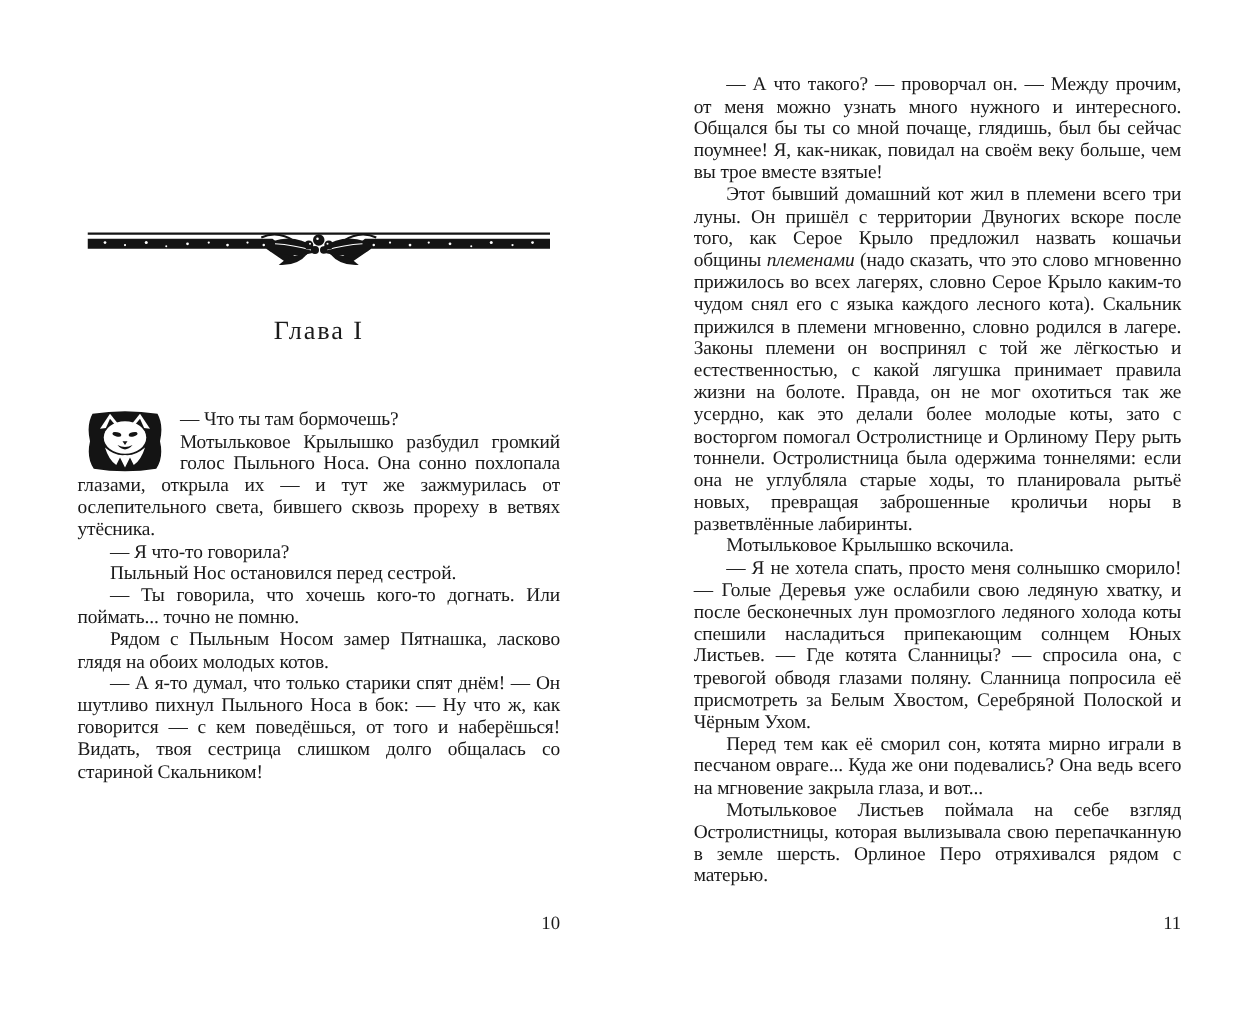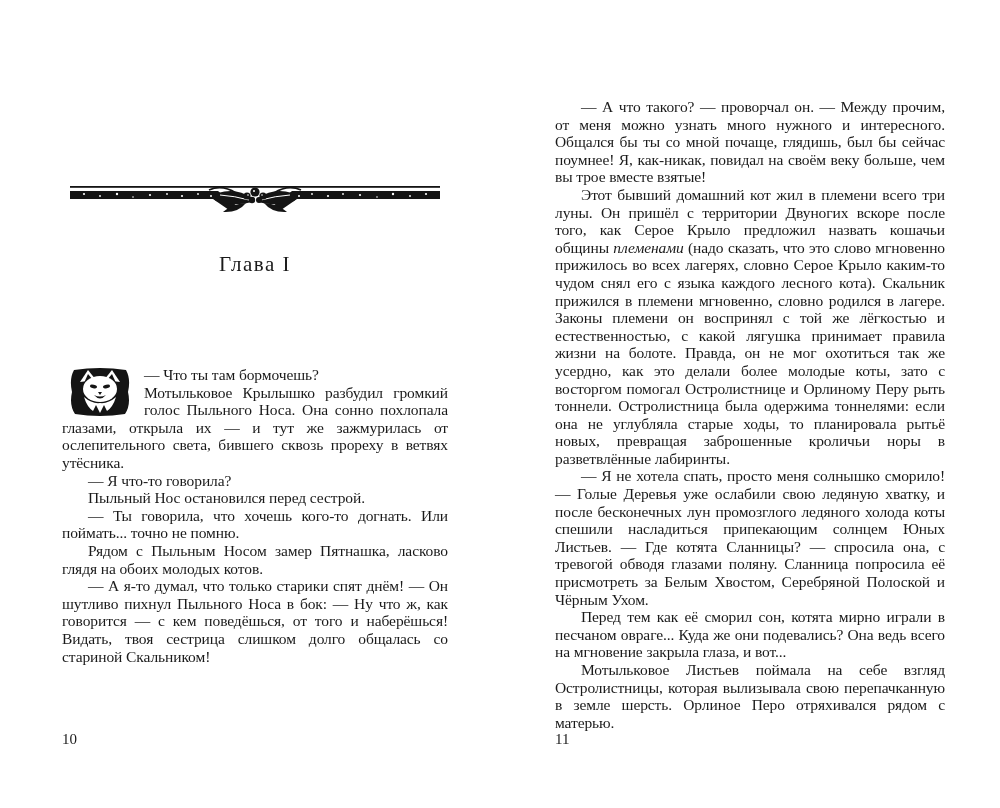--- a/index.html
+++ b/index.html
@@ -9,37 +9,37 @@
     overflow:hidden;
   }
   .page{position:absolute;top:0;height:808px;}
   .page-left{left:62px;width:386px;}
   .page-right{left:555px;width:390px;}
   .headpiece{position:absolute;top:183px;left:8px;width:370px;height:32px;}
   .chapter-title{
     position:absolute;top:252px;left:0;width:100%;
     text-align:center;font-weight:normal;font-size:21px;letter-spacing:1.5px;
   }
-  .page-text{position:absolute;left:0;margin-top:39px;}
+  .page-text{position:absolute;left:0;}
   .page-left .page-text{top:327px;width:386px;}
   .page-right .page-text{top:59px;width:390px;}
   .page-text p{
     margin:0;font-size:15.5px;line-height:17.6px;
     text-align:justify;text-indent:26px;letter-spacing:-0.1px;
     hyphens:auto;-webkit-hyphens:auto;
   }
   
   .page-left .page-text p:nth-of-type(-n+2){text-indent:0;}
   .dropcap-figure{
     float:left;width:62px;height:50px;margin:1px 13px 0 7px;
   }
   .dropcap-figure svg{display:block;width:62px;height:50px;}
   .page-number{
     position:absolute;top:731px;left:0;width:100%;
-    text-align:left;font-size:15px;
+    text-align:right;font-size:15px;
   }
 </style>
 </head>
 <body>
 
 <div class="canvas">
 
   <div class="page page-left">
 
     <svg class="headpiece" viewBox="0 0 370 32" xmlns="http://www.w3.org/2000/svg" aria-hidden="true">
@@ -115,20 +115,21 @@
       </div>
 
     <div class="page-number">10</div>
   </div>
 
   <div class="page page-right">
     <div class="page-text">
 
     <p>— А что такого? — проворчал он. — Между прочим, от меня можно узнать много нужного и интересного. Общался бы ты со мной почаще, глядишь, был бы сейчас поумнее! Я, как-никак, повидал на своём веку больше, чем вы трое вместе взятые!</p>
         <p>Этот бывший домашний кот жил в племени всего три луны. Он пришёл с территории Двуногих вскоре после того, как Серое Крыло предложил назвать кошачьи общины <i>племенами</i> (надо сказать, что это слово мгновенно прижилось во всех лагерях, словно Серое Крыло каким-то чудом снял его с языка каждого лесного кота). Скальник прижился в племени мгновенно, словно родился в лагере. Законы племени он воспринял с той же лёгкостью и естественностью, с какой лягушка принимает правила жизни на болоте. Правда, он не мог охотиться так же усердно, как это делали более молодые коты, зато с восторгом помогал Остролистнице и Орлиному Перу рыть тоннели. Остролистница была одержима тоннелями: если она не углубляла старые ходы, то планировала рытьё новых, превращая заброшенные кроличьи норы в разветвлённые лабиринты.</p>
+        <p>Мотыльковое Крылышко вскочила.</p>
         <p>— Я не хотела спать, просто меня солнышко сморило! — Голые Деревья уже ослабили свою ледяную хватку, и после бесконечных лун промозглого ледяного холода коты спешили насладиться припекающим солнцем Юных Листьев. — Где котята Сланницы? — спросила она, с тревогой обводя глазами поляну. Сланница попросила её присмотреть за Белым Хвостом, Серебряной Полоской и Чёрным Ухом.</p>
         <p>Перед тем как её сморил сон, котята мирно играли в песчаном овраге... Куда же они подевались? Она ведь всего на мгновение закрыла глаза, и вот...</p>
         <p>Мотыльковое Листьев поймала на себе взгляд Остролистницы, которая вылизывала свою перепачканную в земле шерсть. Орлиное Перо отряхивался рядом с матерью.</p>
       </div>
     <div class="page-number">11</div>
   </div>
 
 </div>
 
 </body></html>

